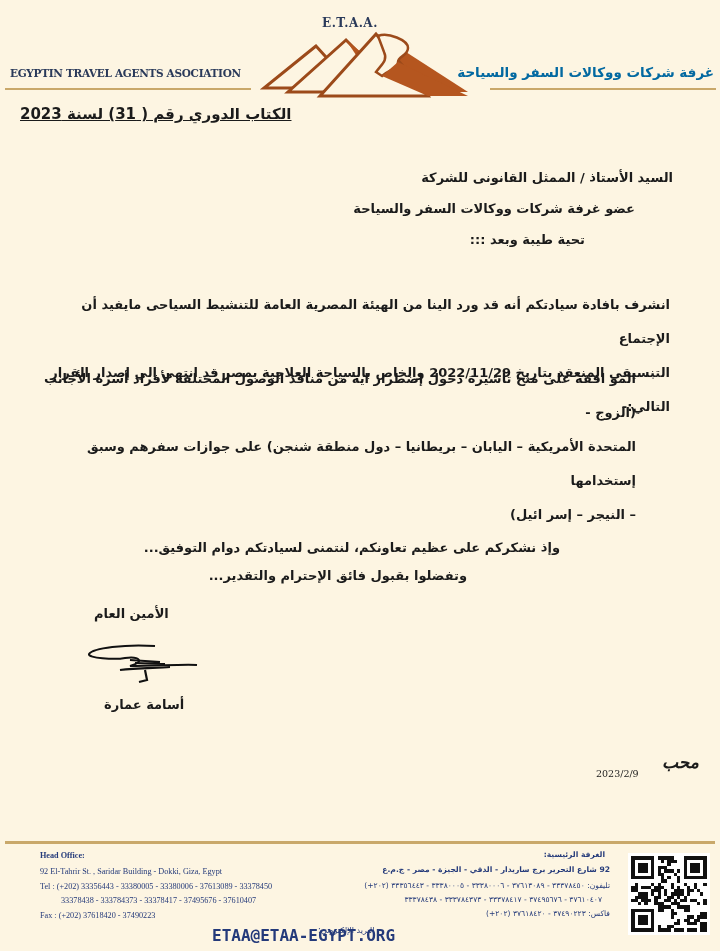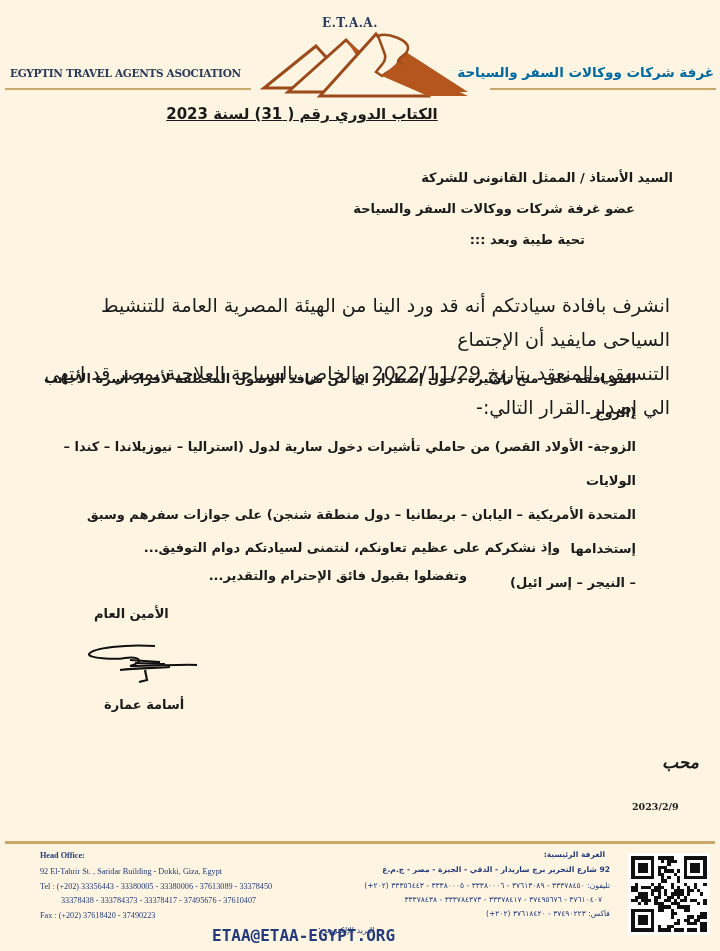--- a/index.html
+++ b/index.html
@@ -13,32 +13,32 @@
   .abs { position:absolute; }
   .rtl { direction:rtl; text-align:right; }
 
   
   .etaa { left:322px; top:16px; font-family:"DejaVu Serif", serif; font-weight:bold; font-size:12px; color:#2a3a5a; letter-spacing:0.5px; }
   .logo { left:258px; top:26px; width:218px; height:72px; }
   .en-name { left:10px; top:67px; font-family:"DejaVu Serif", serif; font-weight:bold; font-size:10.5px; color:#2a3a5a; letter-spacing:-0.3px; }
   .ar-name { right:6px; top:64px; font-size:13.5px; font-weight:bold; color:#0369a1; }
   .rule-l { left:5px; top:88px; width:246px; height:2px; background:#c9a86a; }
   .rule-r { left:490px; top:88px; width:226px; height:2px; background:#c9a86a; }
-  .title { left:0; width:604px; top:105px; text-align:center; font-size:15px; font-weight:bold; text-decoration:underline; }
+  .title { left:0; width:604px; top:105px; font-size:15px; font-weight:bold; text-decoration:underline;padding-left:20px; }
   .title span { direction:rtl; unicode-bidi:embed; }
 
   .addr { right:47px; font-size:13px; font-weight:bold; }
-  .para { left:40px; width:630px; font-size:19px; font-weight:normal; line-height:34px; }
+  .para { left:40px; width:630px; font-size:13px; font-weight:bold; line-height:34px; }
   .bullet-dot { left:651px; top:371px; font-size:13px; color:#777; }
   .list { left:40px; width:596px; top:362px; font-size:13px; font-weight:bold; line-height:34px; }
   .closing { font-size:13px; font-weight:bold; }
   .sig-title { left:94px; top:606px; font-size:13px; font-weight:bold; }
   .sig { left:85px; top:640px; width:120px; height:45px; }
   .sig-name { left:104px; top:697px; font-size:13px; font-weight:bold; }
-  .date { left:596px; top:801px; font-family:"DejaVu Serif", serif; font-size:9.5px; font-weight:bold;margin-left:36px; }
+  .date { left:596px; top:768px; font-family:"DejaVu Serif", serif; font-size:9.5px; font-weight:normal; }
   .date-init { left:634px; top:752px; font-size:17px; font-weight:bold; font-style:italic;margin-left:28px; }
 
   
   .frule { left:5px; top:841px; width:710px; height:3px; background:#c9a86a; }
   .f-en { left:5px; font-family:"Liberation Serif", serif; font-size:8.2px; color:#243a7a; white-space:nowrap;padding-left:35px; }
   .f-ar { font-size:7.6px; color:#243a7a; white-space:nowrap; direction:rtl; }
   .email { left:212px; top:926px; font-family:"DejaVu Sans Mono", monospace; font-weight:bold; font-size:16px; color:#243a7a; }
   .email-label { left:318px; top:926px; font-size:8px; color:#243a7a; }
   .qr { left:628px; top:853px; width:82px; height:82px; background:#fff; }
 </style>
@@ -67,21 +67,20 @@
 <div class="abs rtl addr" style="top:232px;right:135px">تحية طيبة وبعد :::</div>
 
 <div class="abs rtl para" style="top:288px">
   <div>انشرف بافادة سيادتكم أنه قد ورد الينا من الهيئة المصرية العامة للتنشيط السياحى مايفيد أن الإجتماع</div>
   <div>التنسيقي المنعقد بتاريخ 2022/11/29 والخاص بالسياحة العلاجية بمصر قد انتهى الي إصدار القرار التالي:-</div>
 </div>
 
 <div class="abs bullet-dot">·</div>
 <div class="abs rtl list">
   <div>المو افقة على منح تأشيرة دخول إضطرار اية من منافذ الوصول المختلفة لأفراد أسرة الأجانب (الزوج -</div>
-  <div>الزوجة- الأولاد القصر) من حاملي تأشيرات دخول سارية لدول (استراليا – نيوزيلاندا – كندا – الولايات</div>
   <div>المتحدة الأمريكية – اليابان – بريطانيا – دول منطقة شنجن) على جوازات سفرهم وسبق إستخدامها</div>
   <div>– النيجر – إسر ائيل)</div>
 </div>
 
 <div class="abs rtl closing" style="top:540px;right:160px">وإذ نشكركم على عظيم تعاونكم، لنتمنى لسيادتكم دوام التوفيق...</div>
 <div class="abs rtl closing" style="top:568px;right:253px">وتفضلوا بقبول فائق الإحترام والتقدير...</div>
 
 <div class="abs rtl sig-title">الأمين العام</div>
 <svg class="abs sig" viewBox="0 0 120 45">
   <path d="M70,6 C40,4 8,8 4,14 C2,18 30,20 40,18 C55,16 60,22 45,26 C70,26 100,24 112,25" fill="none" stroke="#111" stroke-width="2"></path>

